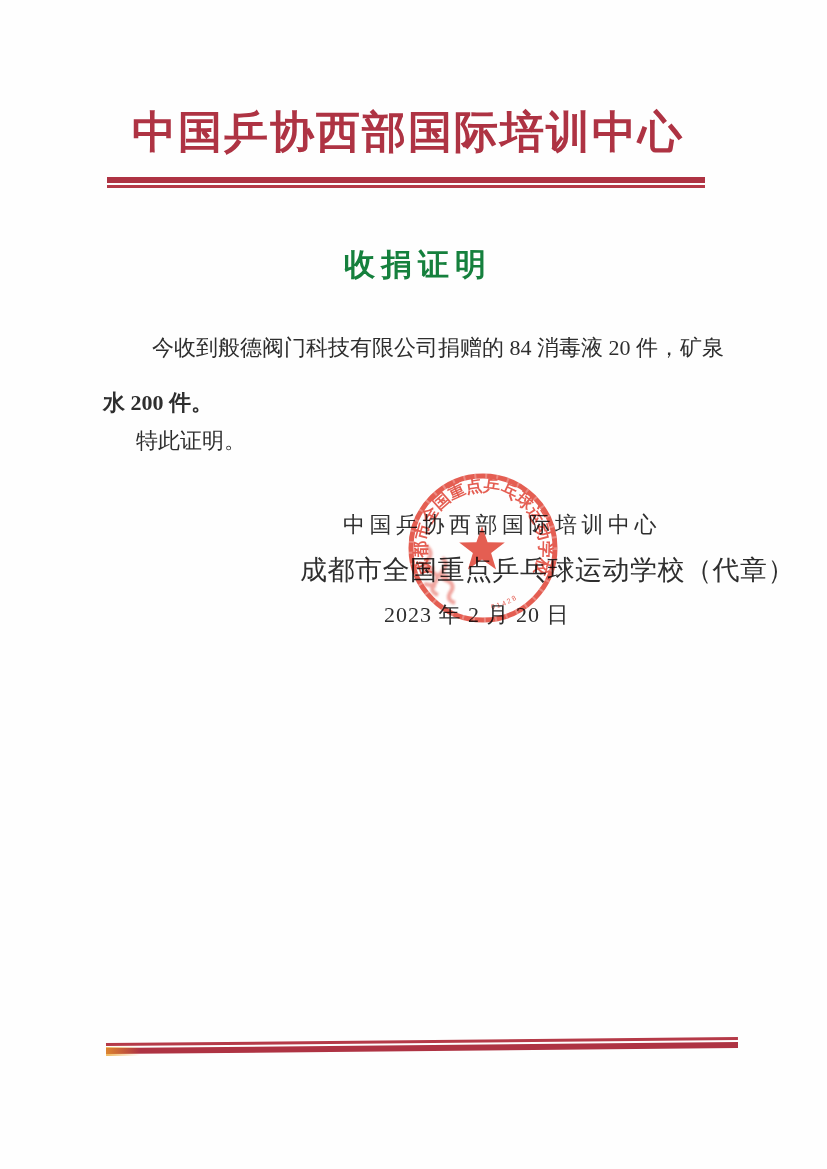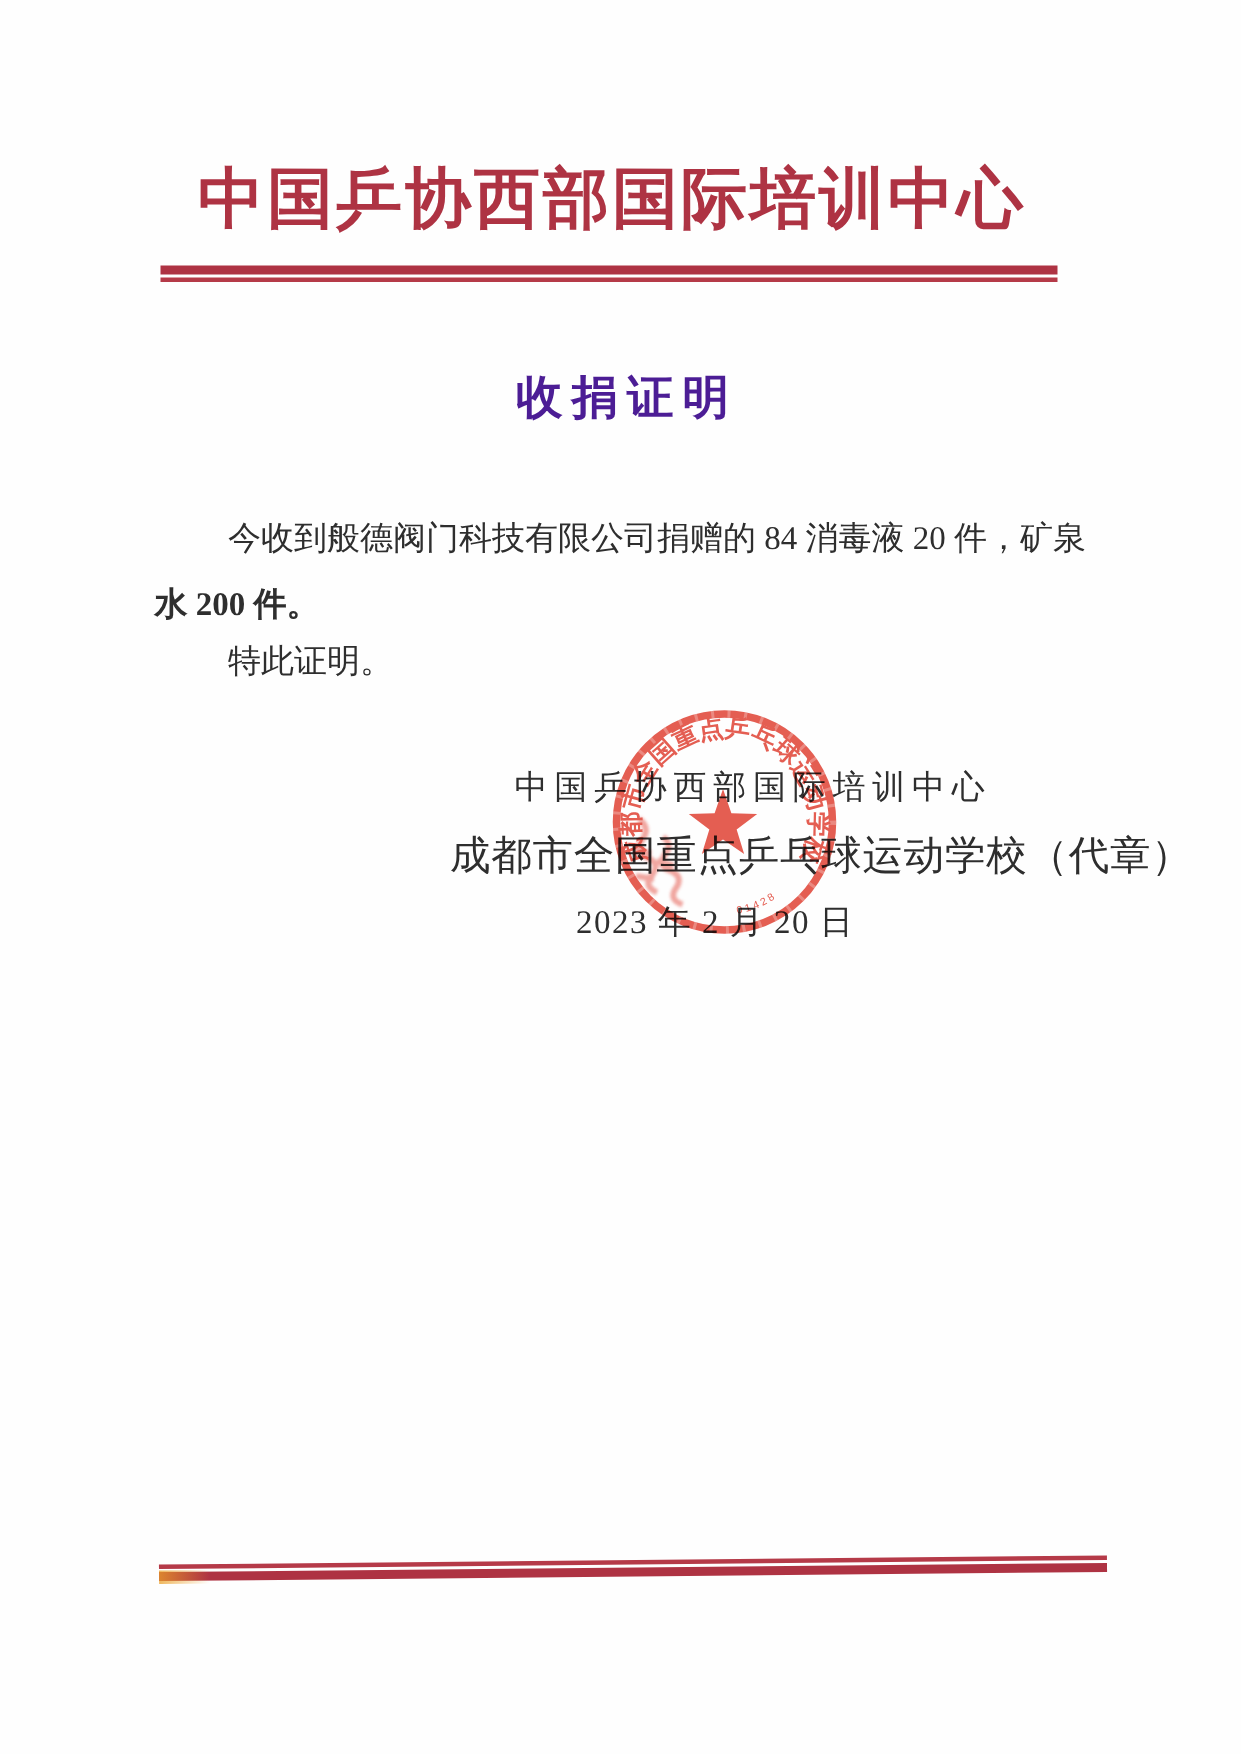--- a/index.html
+++ b/index.html
@@ -33,34 +33,34 @@
   .rule-top .thick { position: absolute; left: 0; top: 0; width: 100%; height: 6px; background: #ae3343; }
   .rule-top .thin  { position: absolute; left: 0; top: 8px; width: 100%; height: 3px; background: #b53a48; }
 
   
   .doc-title {
     left: 98px; top: 244px; width: 640px;
     text-align: center;
     font-size: 31px;
     font-weight: bold;
     letter-spacing: 6px;
-    color: #4c1d95;
+    color: #15803d;
     white-space: nowrap;
   }
 
   
   .body-line {
     font-size: 22px;
     color: #2e2e2e;
     white-space: nowrap;
     line-height: 30px;
   }
-  .bl1 { left: 152px; top: 344px; }
+  .bl1 { left: 152px; top: 333px; }
   .bl2 { left: 103px; top: 388px; font-weight: bold; }
-  .bl3 { left: 152px; top: 426px; }
+  .bl3 { left: 136px; top: 426px; }
 
   
   .sig-line {
     color: #2e2e2e;
     white-space: nowrap;
     line-height: 30px;
   }
   .sig1 { left: 343px; top: 510px; font-size: 22px; letter-spacing: 4.5px; }
   .sig2 { left: 300px; top: 555px; font-size: 27px; letter-spacing: 0.5px; }
   .sig3 { left: 384px; top: 600px; font-size: 22px; letter-spacing: 1px; }

